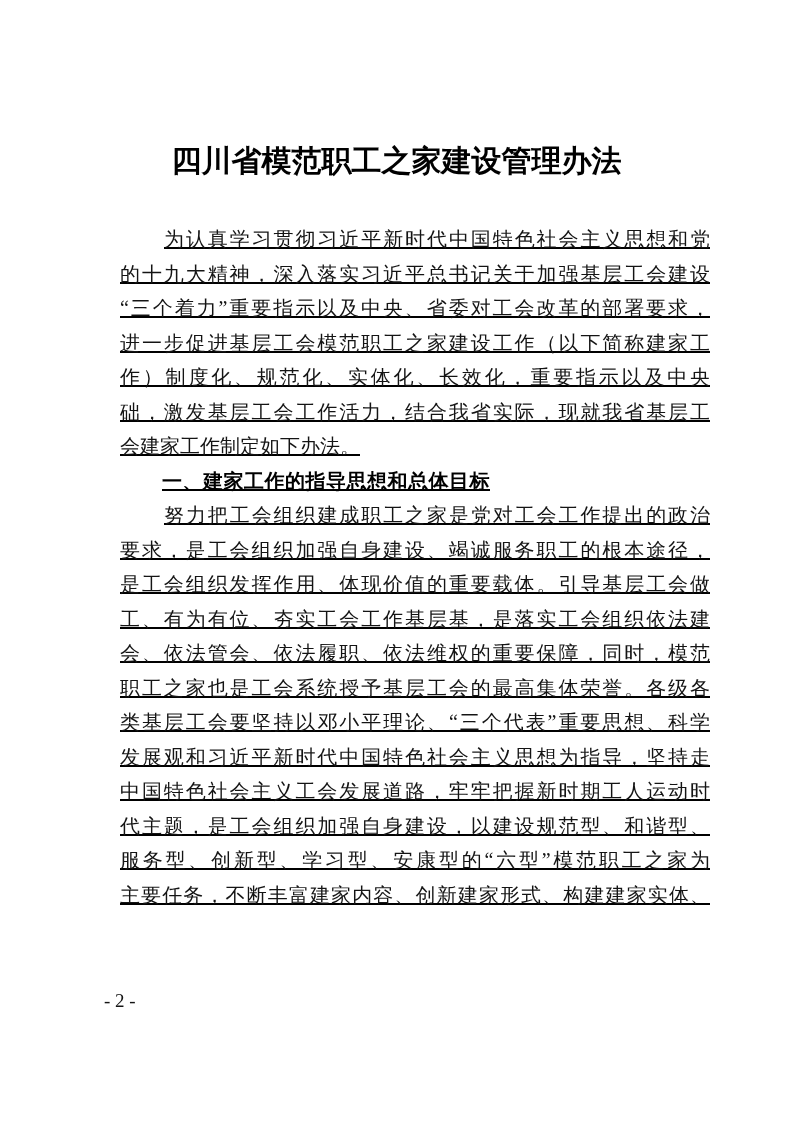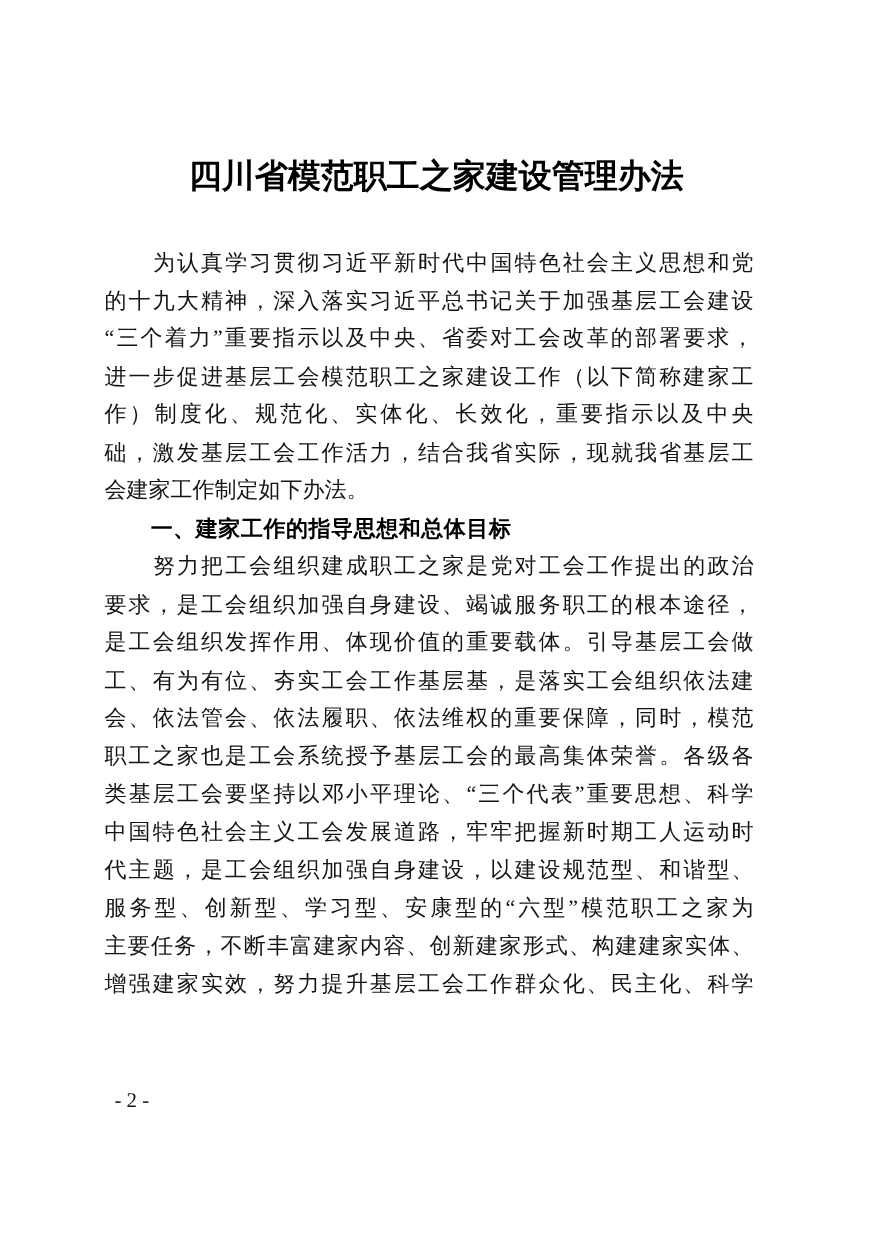--- a/index.html
+++ b/index.html
@@ -21,23 +21,24 @@
     text-align: center;
     font-size: 30px;
     line-height: 44px;
     font-weight: bold;
     font-family: "Liberation Serif", "DejaVu Serif", serif;
     letter-spacing: 0px;
     color: #000000;
   }
   .doc-body {
     position: absolute;
-    left: 95px;
+    left: 120px;
     top: 222px;
     width: 590px;
+    text-decoration: underline;
   }
   .line {
     font-size: 20px;
     height: 34.5px;
     line-height: 34.5px;
     text-align: justify;
     text-align-last: justify;
     color: #141414;
   }
   .line.indent { padding-left: 44px; }
@@ -81,23 +82,23 @@
 
     <h2 class="section-heading">一、建家工作的指导思想和总体目标</h2>
 
     <div class="line indent">努力把工会组织建成职工之家是党对工会工作提出的政治</div>
     <div class="line">要求，是工会组织加强自身建设、竭诚服务职工的根本途径，</div>
     <div class="line">是工会组织发挥作用、体现价值的重要载体。引导基层工会做</div>
     <div class="line">工、有为有位、夯实工会工作基层基，是落实工会组织依法建</div>
     <div class="line">会、依法管会、依法履职、依法维权的重要保障，同时，模范</div>
     <div class="line">职工之家也是工会系统授予基层工会的最高集体荣誉。各级各</div>
     <div class="line">类基层工会要坚持以邓小平理论、“三个代表”重要思想、科学</div>
+    <div class="line">发展观和习近平新时代中国特色社会主义思想为指导，坚持走</div>
     <div class="line">中国特色社会主义工会发展道路，牢牢把握新时期工人运动时</div>
     <div class="line">代主题，是工会组织加强自身建设，以建设规范型、和谐型、</div>
     <div class="line">服务型、创新型、学习型、安康型的“六型”模范职工之家为</div>
     <div class="line">主要任务，不断丰富建家内容、创新建家形式、构建建家实体、</div>
-    <div class="line">增强建家实效，努力提升基层工会工作群众化、民主化、科学</div>
 
   </div>
 
   <div class="page-number">- 2 -</div>
 
 </div>
 
 </body></html>

